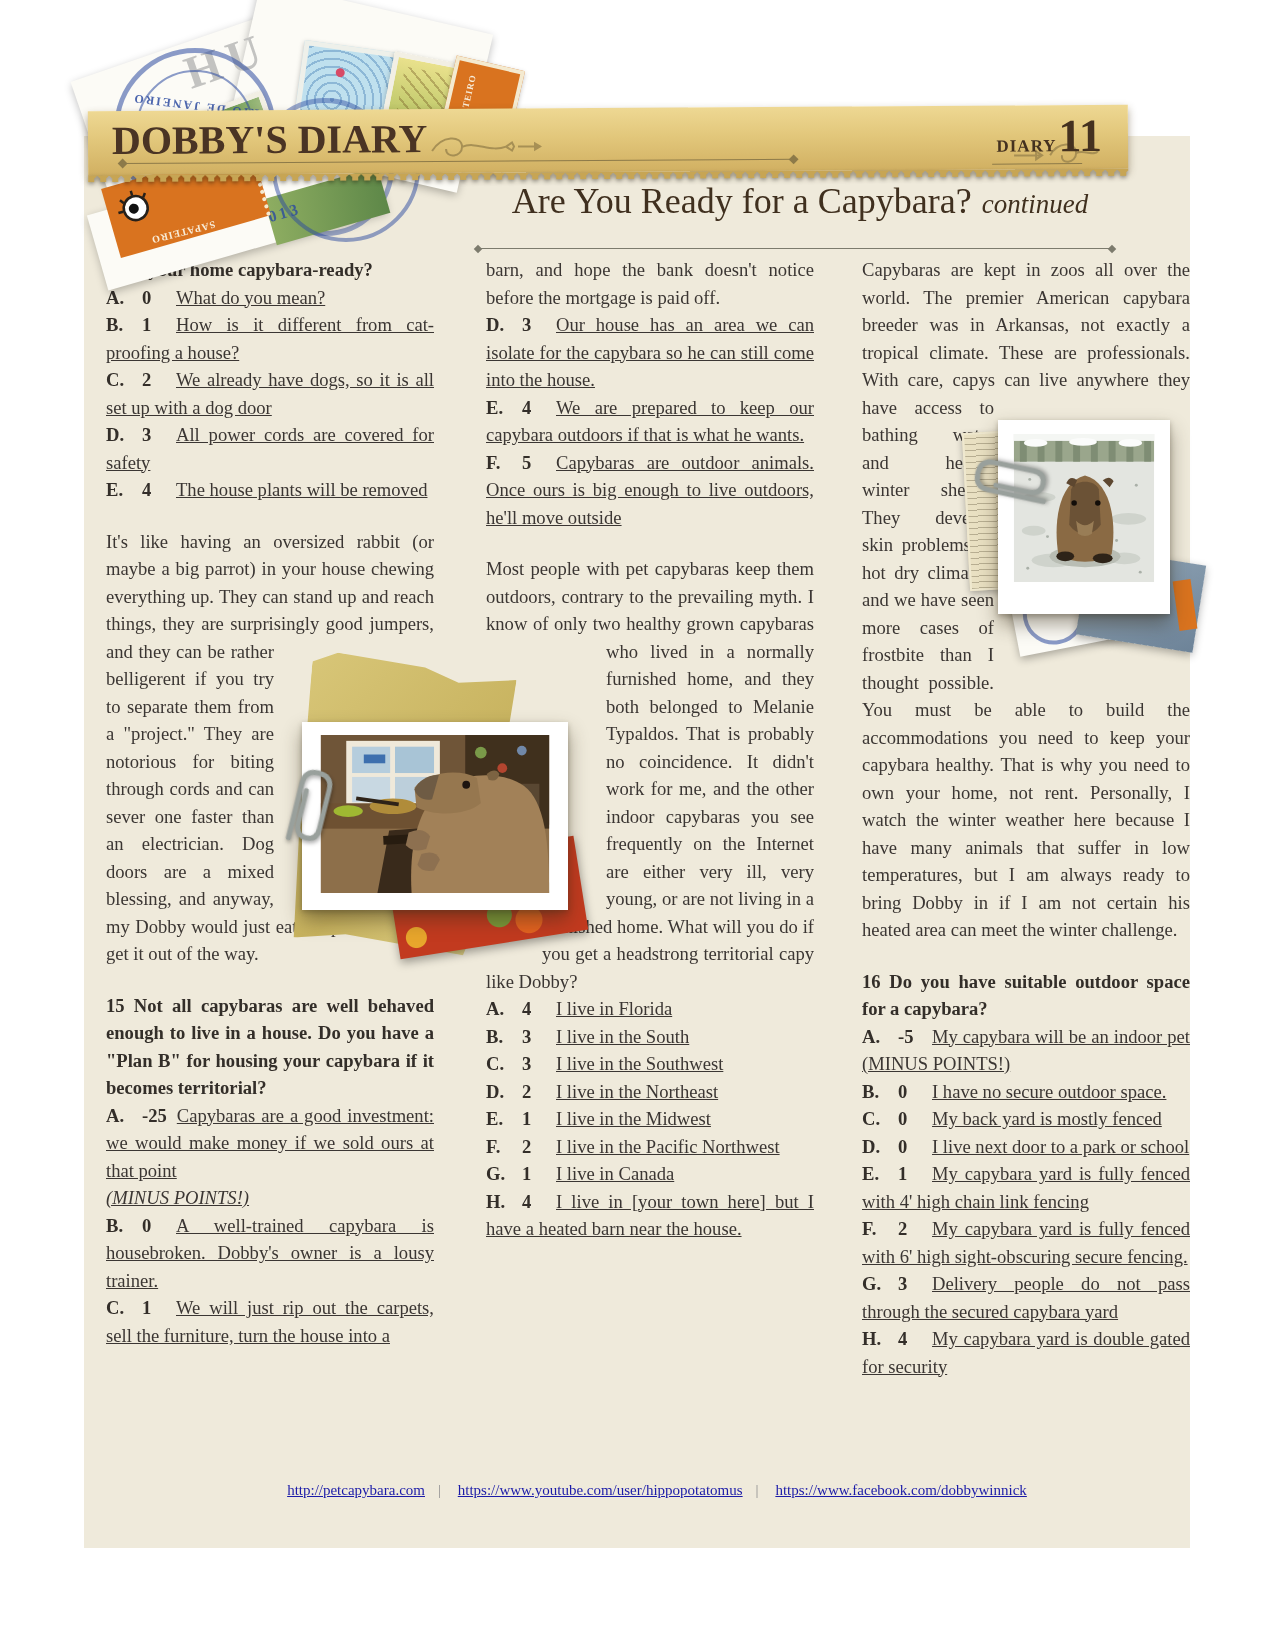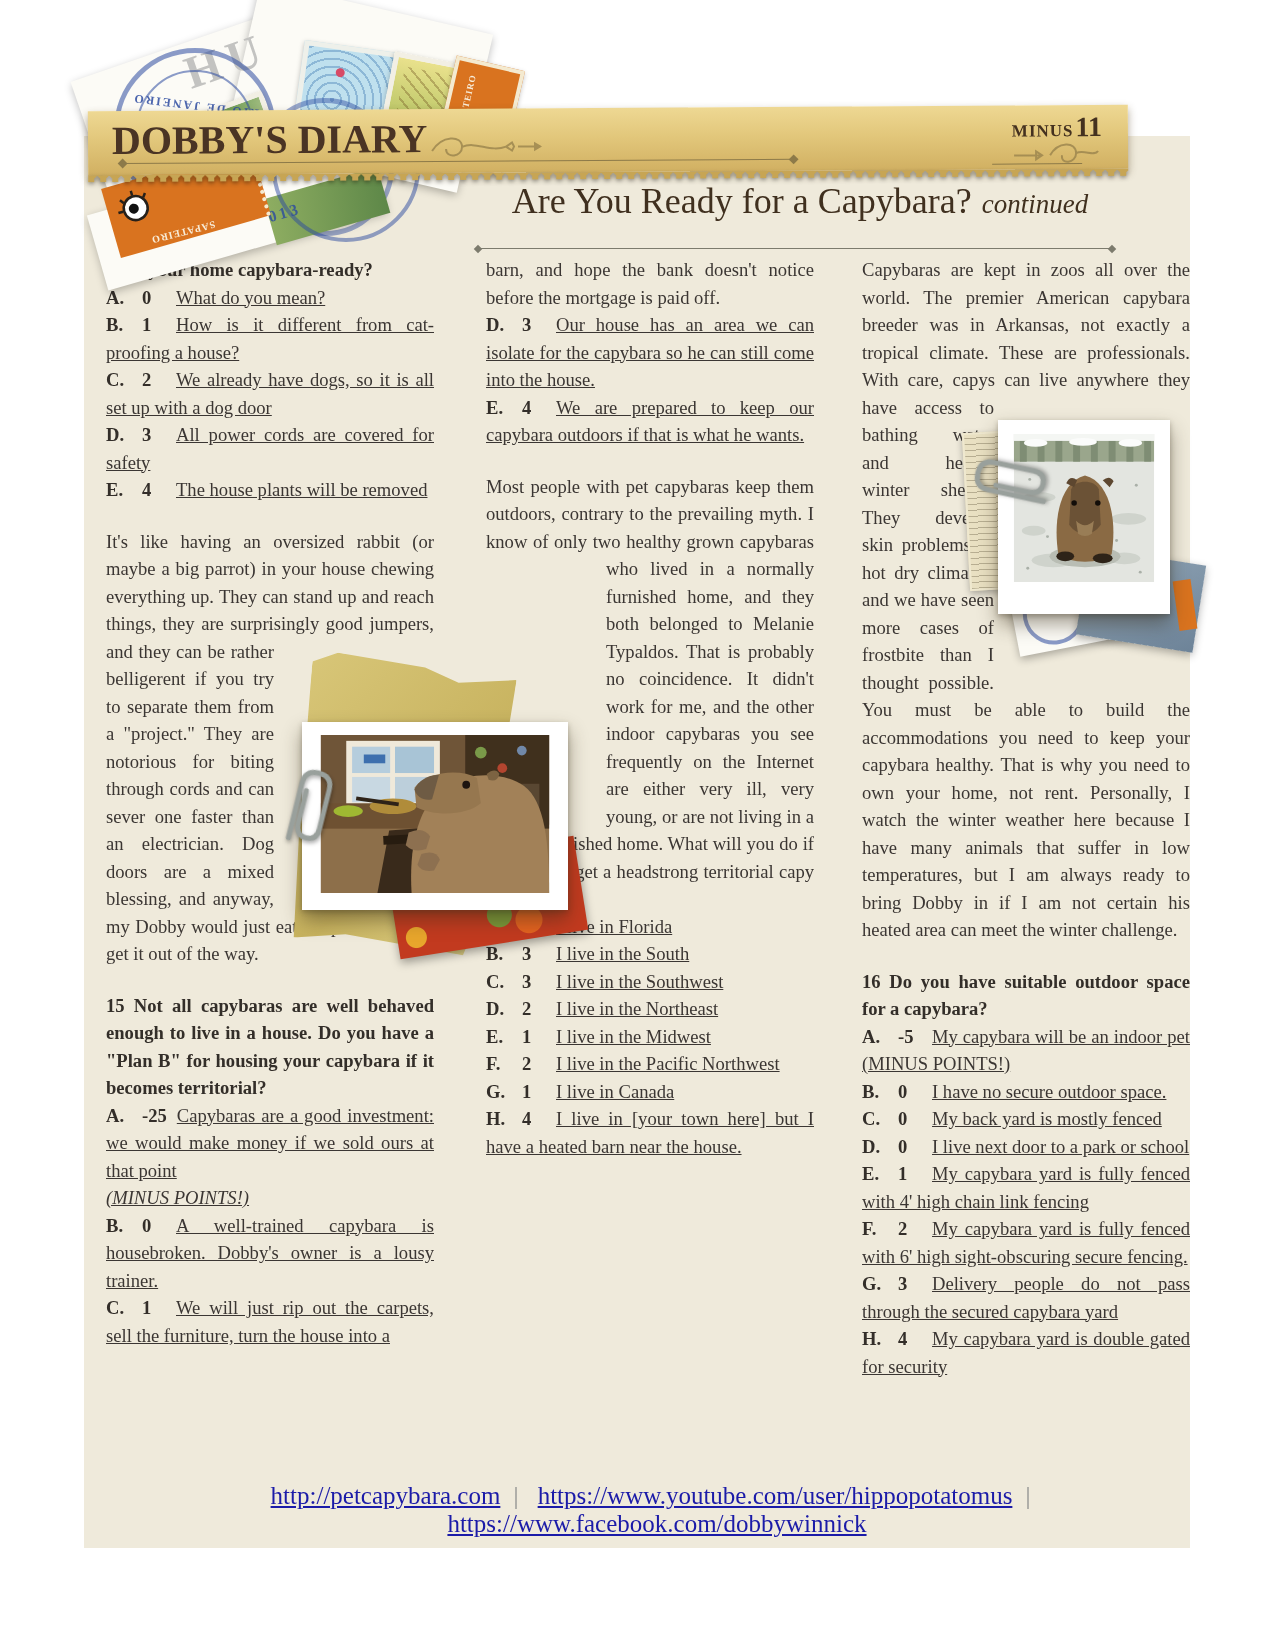--- a/index.html
+++ b/index.html
@@ -66,21 +66,21 @@
           box-shadow:0 4px 8px rgba(80,60,25,.45);}
   .banner::after{content:"";position:absolute;left:0;right:0;bottom:-7px;height:7px;
           background:
             linear-gradient(135deg,#c7a554 50%,transparent 50%) 0 0/12px 7px repeat-x,
             linear-gradient(-135deg,#c7a554 50%,transparent 50%) 6px 0/12px 7px repeat-x;
           filter:drop-shadow(0 2px 2px rgba(0,0,0,.35));}
   .masthead{position:absolute;left:24px;top:6px;font-size:40px;font-weight:bold;color:#4a3424;
           letter-spacing:0px;}
   .pageno{position:absolute;right:26px;top:8px;display:flex;align-items:baseline;color:#44311f;}
   .pageno .lbl{font-size:17px;font-weight:bold;letter-spacing:1px;}
-  .pageno .num{font-size:28px;font-weight:bold;margin-left:2px;line-height:1;}
+  .pageno .num{font-size:46px;font-weight:bold;margin-left:2px;line-height:1;}
   .banner-rule{position:absolute;left:34px;top:52px;width:672px;border-top:1px solid #8d7a49;}
   .banner-rule::before,.banner-rule::after{content:"";position:absolute;top:-4px;width:7px;height:7px;
           background:#8d7a49;transform:rotate(45deg);}
   .banner-rule::before{left:-3px;} .banner-rule::after{right:-3px;}
   .banner-rule2{position:absolute;right:46px;top:58px;width:90px;border-top:1px solid #8d7a49;}
   .flourish{position:absolute;opacity:.8;}
   .fl1{left:340px;top:22px;} .fl2{right:28px;top:34px;}
 
   
   .title{position:absolute;left:420px;top:180px;width:760px;margin:0;text-align:center;z-index:3;
@@ -147,21 +147,21 @@
        box-shadow:0 3px 8px rgba(0,0,0,.3);}
   .ucb-label{position:absolute;left:10px;top:8px;font-size:20px;font-weight:bold;color:#f0f3f5;
        transform:rotate(-8deg);letter-spacing:2px;}
   .under-orange{position:absolute;left:1176px;top:580px;width:18px;height:50px;z-index:3;
        transform:rotate(-8deg);background:#d9731f;}
   .polaroid-snow{left:998px;top:420px;padding:14px 15px 32px;}
   .polaroid-snow svg{display:block;width:142px;height:148px;}
 
   
   .footer{position:absolute;left:84px;top:1482px;width:1146px;text-align:center;z-index:2;
-       font-size:25px;}
+       font-size:15px;}
   .flink{color:#1b1ba8;text-decoration:underline;cursor:pointer;}
   .fsep{color:#8f8f8f;margin:0 13px;}
   .footer span.fsep:last-child{display:none;}
 </style>
 </head>
 <body>
 
 <div class="page">
 
   <div class="paper"></div>
@@ -228,21 +228,21 @@
       <svg width="120" height="34" viewBox="0 0 120 34">
           <path d="M4 20 C14 4 34 4 34 16 C34 26 18 28 18 18 M34 16 C48 10 62 22 78 16 M78 16 l6 -4 l2 4 l-2 4 Z M90 16 h22 M112 16 l-5 -3 v6 Z" fill="none" stroke="#9a844d" stroke-width="2"></path>
         </svg>
     </span>
     <span class="flourish fl2">
       <svg width="90" height="30" viewBox="0 0 90 30">
           <path d="M4 16 h28 M32 16 l-6 -4 v8 Z M40 16 C48 2 66 2 66 14 C66 24 50 26 52 16 M66 14 C74 10 84 18 88 12" fill="none" stroke="#9a844d" stroke-width="2"></path>
         </svg>
     </span>
     <span class="pageno">
-      <span class="lbl">MINUS</span>
+      <span class="lbl">DIARY</span>
       <span class="num">11</span>
     </span>
     <div class="banner-rule"></div>
     <div class="banner-rule2"></div>
   </div>
 
   <h1 class="title"><span>Are You Ready for a Capybara?</span><span class="cont">continued</span></h1>
   <div class="title-rule"></div>
 
   <div class="col col1">
@@ -276,20 +276,21 @@
   </div>
 
   <div class="col col2">
     <p class="body">barn, and hope the bank doesn't notice before the mortgage is paid off.</p>
     <div>
 
         <p class="opt"><b class="ol">D.</b><b class="op">3</b><span>Our house has an area we can isolate for the capybara so he can still come into the house.</span></p>
 
         <p class="opt"><b class="ol">E.</b><b class="op">4</b><span>We are prepared to keep our capybara outdoors if that is what he wants.</span></p>
 
+        <p class="opt"><b class="ol">F.</b><b class="op">5</b><span>Capybaras are outdoor animals. Once ours is big enough to live outdoors, he'll move outside</span></p>
       </div>
     <p class="body para-gap">
       <span>Most people with pet capybaras keep them outdoors, contrary to the prevailing myth. I know of only two healthy grown capybaras who lived in</span>
       <span class="sp2a"></span>
       <span class="sp2b"></span>
       <span>a normally furnished home, and they both belonged to Melanie Typaldos. That is probably no coincidence. It didn't work for me, and the other indoor capybaras you see frequently on the Internet are either very ill, very young, or are not living in a furnished home. What will you do if you get a headstrong territorial capy like Dobby?</span>
     </p>
     <div>
 
         <p class="opt"><b class="ol">A.</b><b class="op">4</b><span>I live in Florida</span></p>

